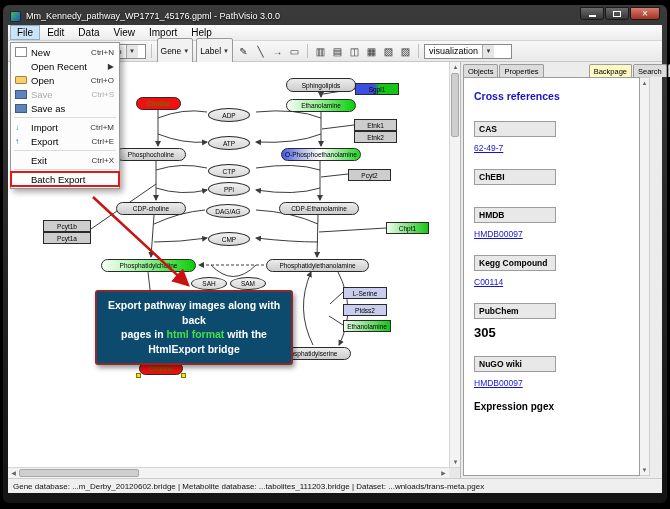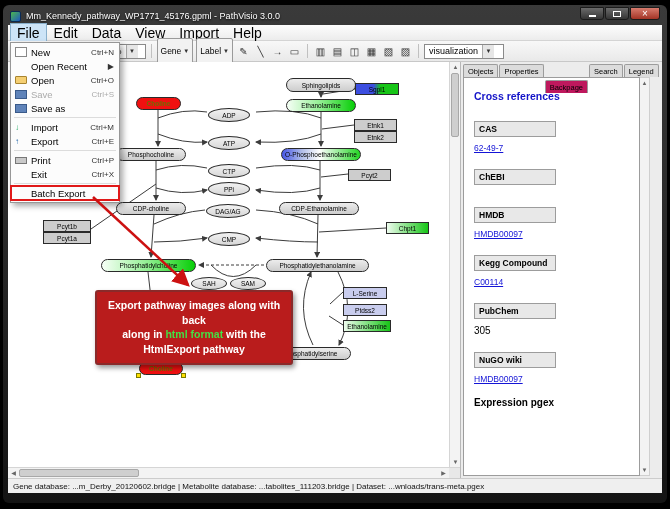--- a/index.html
+++ b/index.html
@@ -19,21 +19,21 @@
           display:flex; align-items:center; justify-content:center; }
   .wbtn.close { background:linear-gradient(#d77b6d,#a33325); width:30px; }
   .g-min { width:7px; height:2px; background:#fff; margin-top:4px; }
   .g-max { width:8px; height:6px; border:1px solid #fff; }
   .g-close { color:#fff; font-size:10px; line-height:10px; }
 
   .client { background:#f0f0f0; height:468px; position:relative; display:flex; flex-direction:column; }
 
   
   .menubar { height:16px; background:linear-gradient(#fdfdfd,#ececec); border-bottom:1px solid #d4d4d4;
-             display:flex; align-items:center; font-size:14px; padding:0 2px; }
+             display:flex; align-items:center; font-size:10px; padding:0 2px; }
   .mbar-item { padding:1px 6px; border:1px solid transparent; }
   .mbar-item.open { background:#cde4f7; border-color:#8ab0cc; }
 
   
   .toolbar { height:21px; background:linear-gradient(#f8f8f8,#e9e9e9); border-bottom:1px solid #c8c8c8;
              display:flex; align-items:center; gap:3px; padding:0 4px; font-size:9px; }
   .tsep { width:1px; height:14px; background:#c0c0c0; margin:0 2px; }
   .ticon { width:15px; height:15px; display:flex; align-items:center; justify-content:center;
            font-size:10px; color:#333; border:1px solid transparent; border-radius:2px; }
   .combo { display:flex; align-items:center; border:1px solid #8a8a8a; background:#fff;
@@ -103,30 +103,30 @@
   .ic-print { width:10px; height:7px; background:#c9c9c9; border:1px solid #777; }
 
   
   #overlay { position:absolute; inset:0; z-index:60; pointer-events:none; }
 
   
   .sidebar { width:202px; background:#ececec; border-left:1px solid #b8b8b8; display:flex; flex-direction:column; }
   .sbtabs { display:flex; gap:1px; padding:2px 2px 0 2px; font-size:7.5px; }
   .sbtab { padding:2px 4px 1px; background:#dcdcdc; border:1px solid #9c9c9c; border-bottom:none;
            border-radius:2px 2px 0 0; white-space:nowrap; }
-  .sbtab.active { background:#be185d; position:relative; top:16px; }
+  .sbtab.active { background:#fef9c3; position:relative; top:0;margin-left:44px; }
   .sb-main { flex:1; display:flex; min-height:0; margin:0 12px 2px 2px; }
   .sbbody { flex:1; background:#fff; border:1px solid #9c9c9c; padding:8px 10px; overflow:hidden; }
   .sb-scroll { width:10px; background:#f3f3f3; border:1px solid #cfcfcf; border-left:none; position:relative; }
   .xref-heading { color:#1414c8; font-weight:bold; font-size:10.5px; margin:4px 0 16px 0; }
   .xref { margin-bottom:13px; }
   .xref-h { display:inline-block; min-width:82px; background:#e8e8e8; border:1px solid #9c9c9c;
             font-weight:bold; font-size:8.5px; padding:2px 4px; margin-bottom:6px; }
   .xref-link { color:#1414d6; text-decoration:underline; font-size:8.5px; }
-  .xref-val { font-size:10px; }
+  .xref-val { font-size:13px;font-weight:bold; }
   .expr-heading { font-weight:bold; font-size:10px; margin-top:2px; }
 
   
   .status { height:15px; background:#efefef; border-top:1px solid #cccccc; display:flex;
             align-items:center; font-size:8px; padding:0 5px; color:#111; white-space:nowrap; overflow:hidden; }
 </style>
 </head>
 <body>
 
 <div class="frame">
@@ -185,21 +185,21 @@
       <div class="tsep"></div>
       <span id="aligns" style="display:flex;gap:2px">
           <span class="ticon">▥</span>
           <span class="ticon">▤</span>
           <span class="ticon">◫</span>
           <span class="ticon">▦</span>
           <span class="ticon">▧</span>
           <span class="ticon">▨</span>
         </span>
       <div class="tsep"></div>
-      <div class="combo" style="width:80px">
+      <div class="combo" style="width:88px">
         <span>visualization</span>
         <span class="car">▼</span>
       </div>
     </div>
 
     <div class="content">
       <div class="canvas-area">
         <div class="c-top">
           <div class="canvas" id="canvas">
             <svg id="edges" width="441" height="405" viewBox="0 0 441 405">
@@ -233,24 +233,24 @@
                 <path d="M310,180 Q284,180 248,176" class="edge" marker-end="url(#arr)"></path>
                 <path d="M330,210 Q349,247 331,283" class="edge" marker-end="url(#arr)"></path>
                 <path d="M305,283 Q287,247 303,210" class="edge" marker-end="url(#arr)"></path>
                 <path d="M346,63 L314,67" class="edge"></path>
                 <path d="M340,112 L313,115" class="edge"></path>
                 <path d="M378,166 L311,170" class="edge"></path>
                 <path d="M83,167 L148,122" class="edge"></path>
                 <path d="M335,230 L322,242" class="edge"></path>
                 <path d="M335,263 L321,254" class="edge"></path>
               </svg>
-            <div class="callout" id="callout" style="background: #b91c1c;">
+            <div class="callout" id="callout" style="background: #0c4a6e;">
               <span>Export pathway images along with back</span><br>
-              <span>along in </span><span id="hl" style="color: rgb(68, 224, 68);">html format</span><span> with the</span><br>
-              <span>HtmlExport pathway</span>
+              <span>pages in </span><span id="hl" style="color: rgb(68, 224, 68);">html format</span><span> with the</span><br>
+              <span>HtmlExport bridge</span>
             </div>
           <div class="node n-pill-gray" style="left: 278px; top: 16px; width: 70px; height: 14px;">Sphingolipids</div>
               <div class="node n-gene-bluegreen" style="left: 347px; top: 21px; width: 44px; height: 12px;">Sgpl1</div>
               <div class="node n-pill-red" style="left: 128px; top: 35px; width: 45px; height: 13px;">Choline</div>
               <div class="node n-pill-green" style="left: 278px; top: 37px; width: 70px; height: 13px;">Ethanolamine</div>
               <div class="node n-ellipse" style="left: 200px; top: 46px; width: 42px; height: 14px;">ADP</div>
               <div class="node n-gene" style="left: 346px; top: 57px; width: 43px; height: 12px;">Etnk1</div>
               <div class="node n-gene" style="left: 346px; top: 69px; width: 43px; height: 12px;">Etnk2</div>
               <div class="node n-ellipse" style="left: 200px; top: 74px; width: 42px; height: 14px;">ATP</div>
               <div class="node n-pill-gray" style="left: 108px; top: 86px; width: 70px; height: 13px;">Phosphocholine</div>
@@ -356,25 +356,20 @@
           <span class="fm-label">Import</span>
           <span class="fm-sc">Ctrl+M</span>
         </div>
         <div class="fm-item">
           <span class="fm-ic ic-export"></span>
           <span class="fm-label">Export</span>
           <span class="fm-sc">Ctrl+E</span>
         </div>
         <div class="menu-sep"></div>
         <div class="fm-item">
-          <span class="fm-ic ic-print"></span>
-          <span class="fm-label">Print</span>
-          <span class="fm-sc">Ctrl+P</span>
-        </div>
-        <div class="fm-item">
           <span class="fm-ic"></span>
           <span class="fm-label">Exit</span>
           <span class="fm-sc">Ctrl+X</span>
         </div>
         <div class="menu-sep"></div>
         <div class="fm-item hl">
           <span class="fm-ic"></span>
           <span class="fm-label">Batch Export</span>
           <span class="fm-sc"></span>
         </div>

